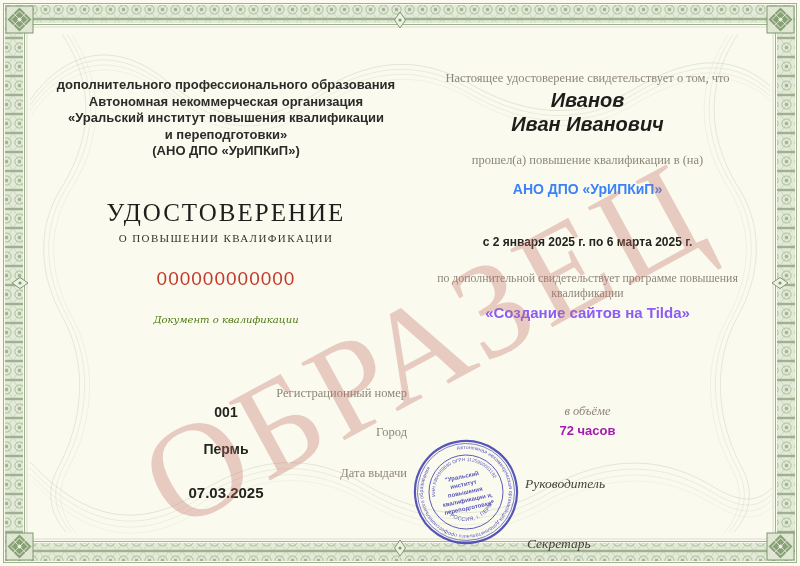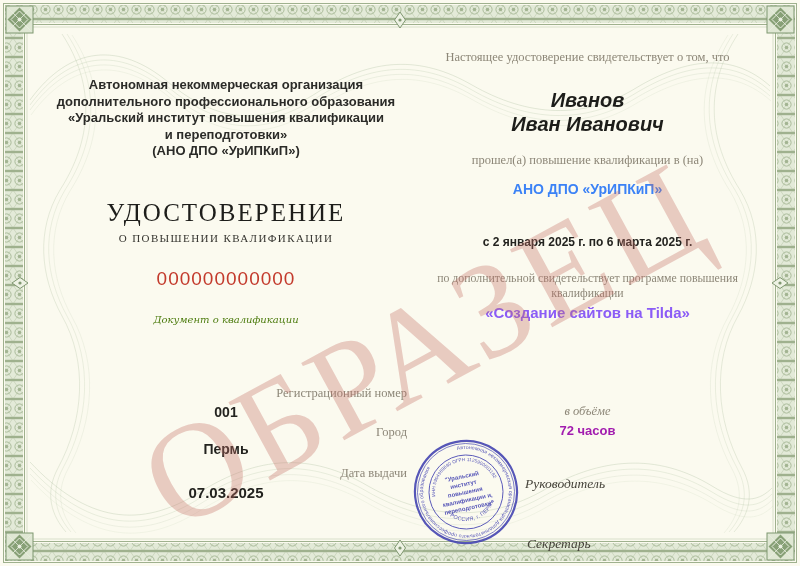--- a/index.html
+++ b/index.html
@@ -13,21 +13,21 @@
   .org{top:77px;font-weight:700;font-size:13px;line-height:16.5px;color:#2b2b28;}
   .title{top:199px;font-family:"Liberation Serif",serif;font-size:25px;letter-spacing:2px;color:#1d1d1a;}
   .subtitle{top:232px;font-family:"Liberation Serif",serif;font-size:11px;letter-spacing:1.4px;color:#35342f;}
   .number{top:268px;font-size:19px;letter-spacing:1px;color:#c33a2c;}
   .dockind{top:314px;font-family:"DejaVu Serif",serif;font-style:italic;font-size:10px;color:#4d7c0f;}
   .lbl{font-size:12.5px;text-align:right;}
   .val{font-weight:700;font-size:14px;color:#23231f;}
   .reg-l{top:386px;} .reg-v{top:404px;}
   .city-l{top:425px;} .city-v{top:441px;}
   .date-l{top:466px;} .date-v{top:484px;font-size:15px;}
-  .intro{top:50px;font-size:12.5px;}
+  .intro{top:71px;font-size:12.5px;}
   .name{top:88px;font-weight:700;font-style:italic;font-size:20px;line-height:24px;color:#1d1d1a;}
   .completed{top:153px;font-size:12.5px;}
   .orgshort{top:181px;font-weight:700;font-size:14px;color:#3b82f6;}
   .period{top:235px;font-weight:700;font-size:12px;color:#23231f;}
   .proglabel{top:271px;font-size:11.8px;}
   .progname{top:304px;font-weight:700;font-size:15px;color:#8b5cf6;}
   .vol-l{top:404px;font-style:italic;font-size:12.5px;}
   .vol-v{top:423px;font-weight:700;font-size:13px;color:#a21caf;}
   .sig{font-family:"Liberation Serif",serif;font-style:italic;font-size:13.5px;color:#46433a;}
   .sig-head{left:525px;top:476px;}
@@ -102,22 +102,22 @@
     <use href="#rosette" x="6" y="533"></use>
     <use href="#rosette" x="767" y="533"></use>
 
     <use href="#middia" transform="translate(400,20)"></use>
     <use href="#middia" transform="translate(400,548)"></use>
     <use href="#middia" transform="translate(20,283) rotate(90)"></use>
     <use href="#middia" transform="translate(780,283) rotate(90)"></use>
   </svg>
 
   <div class="abs lcol c org">
+    <div>дополнительного профессионального образования</div>
     <div>Автономная некоммерческая организация</div>
-    <div>дополнительного профессионального образования</div>
     <div>«Уральский институт повышения квалификации</div>
     <div>и переподготовки»</div>
     <div>(АНО ДПО «УрИПКиП»)</div>
   </div>
   <div class="abs lcol c title">УДОСТОВЕРЕНИЕ</div>
   <div class="abs lcol c subtitle">О ПОВЫШЕНИИ КВАЛИФИКАЦИИ</div>
   <div class="abs lcol c number">000000000000</div>
   <div class="abs lcol c dockind">Документ о квалификации</div>
   <div class="abs lcol c glabel lbl reg-l">Регистрационный номер</div>
   <div class="abs lcol c val reg-v">001</div>

